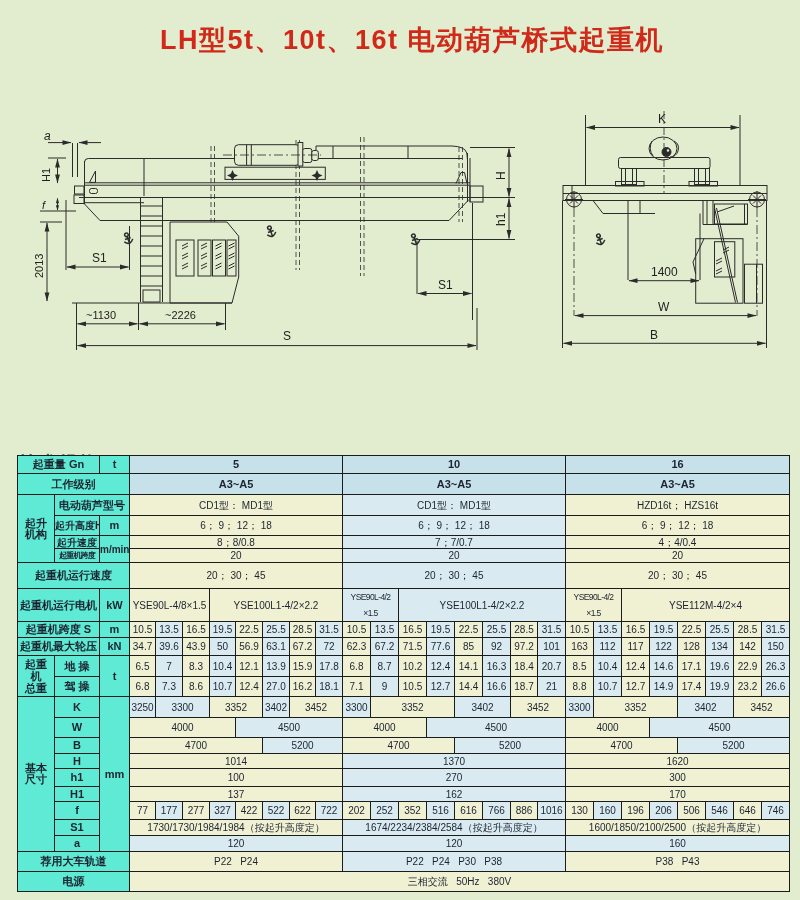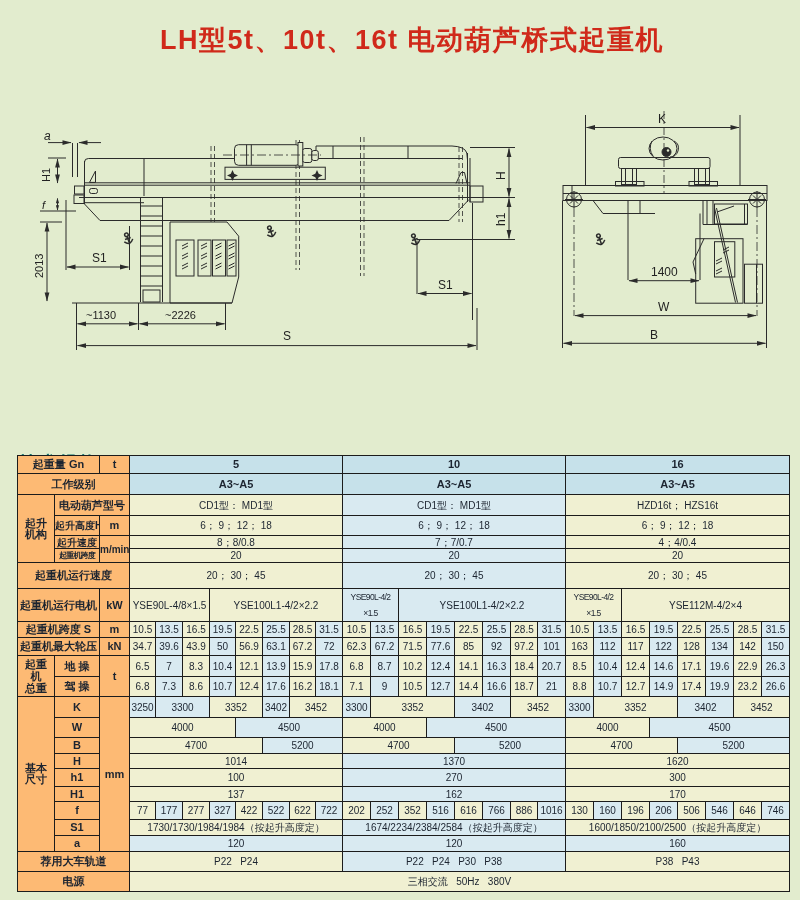--- a/index.html
+++ b/index.html
@@ -1,21 +1,21 @@
 <!DOCTYPE html>
 <html><head>
 <meta charset="utf-8">
 <style>
 html,body{margin:0;padding:0;}
 body{width:800px;height:900px;background:#e2ecce;font-family:"Liberation Sans",sans-serif;position:relative;overflow:hidden;}
 #title{position:absolute;left:12px;top:22px;width:800px;text-align:center;font-size:27px;font-weight:bold;color:#d0291a;letter-spacing:1.5px;}
 #sec{position:absolute;left:19px;top:427px;font-size:18px;font-weight:bold;color:#0f766e;letter-spacing:2px;margin-top:24px;}
 #spec{position:absolute;left:17px;top:455px;border-collapse:collapse;table-layout:fixed;width:773px;}
 #spec td{border:1px solid #1c1c1c;text-align:center;vertical-align:middle;padding:0;font-size:10px;line-height:11px;color:#1c2430;overflow:hidden;white-space:nowrap;}
-#spec td.lb{background:#fdba74;font-weight:bold;font-size:11px;}
+#spec td.lb{background:#5eead4;font-weight:bold;font-size:11px;}
 #spec td.hb{background:#c6e1ea;font-weight:bold;font-size:11px;}
 #spec td.c{background:#f0f0d2;}
 #spec td.b{background:#d9eaf1;}
 #spec td.s8{font-size:8.5px;letter-spacing:-0.6px;line-height:16px;}
 #spec td.s7{font-size:8px;letter-spacing:-0.9px;line-height:8px;}
 #spec td.s9{font-size:10px;margin-left:24px;}
 .drw{position:absolute;left:0;top:0;}
 </style>
 </head>
 <body>
@@ -528,21 +528,21 @@
         <td class="b">26.3</td>
       </tr>
 
 <tr style="height:20px">
         <td class="lb">驾 操</td>
         <td class="c">6.8</td>
         <td class="b">7.3</td>
         <td class="c">8.6</td>
         <td class="b">10.7</td>
         <td class="c">12.4</td>
-        <td class="b">17.6</td>
+        <td class="b">27.0</td>
         <td class="c">16.2</td>
         <td class="b">18.1</td>
         <td class="c">7.1</td>
         <td class="b">9</td>
         <td class="c">10.5</td>
         <td class="b">12.7</td>
         <td class="c">14.4</td>
         <td class="b">16.6</td>
         <td class="c">18.7</td>
         <td class="b">21</td>

